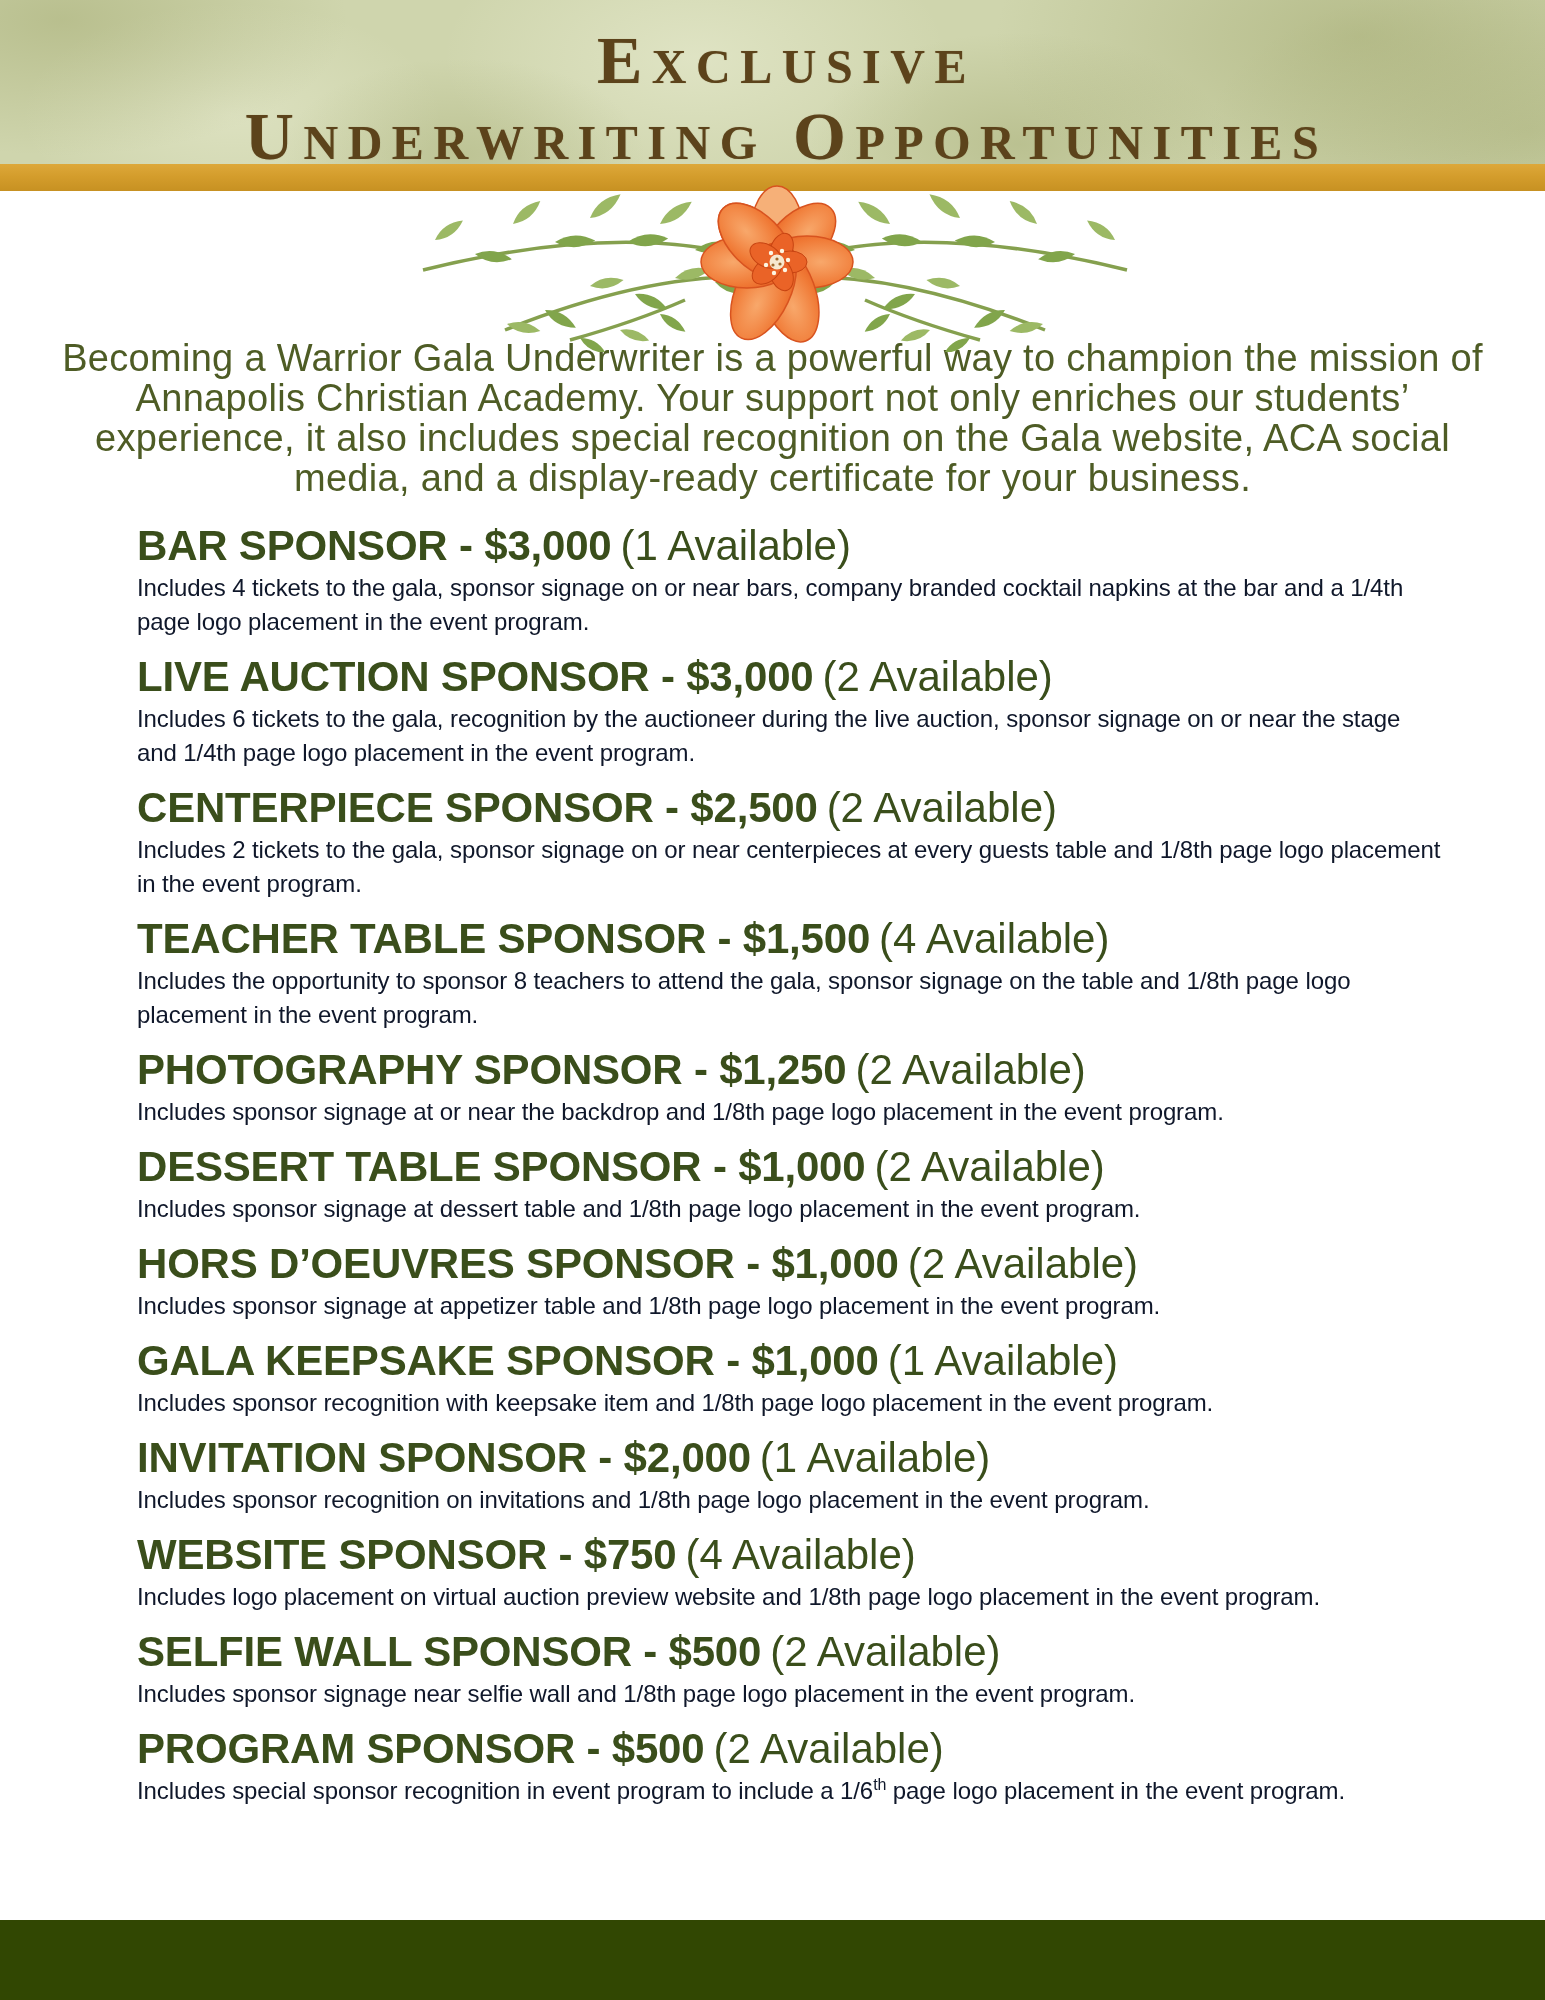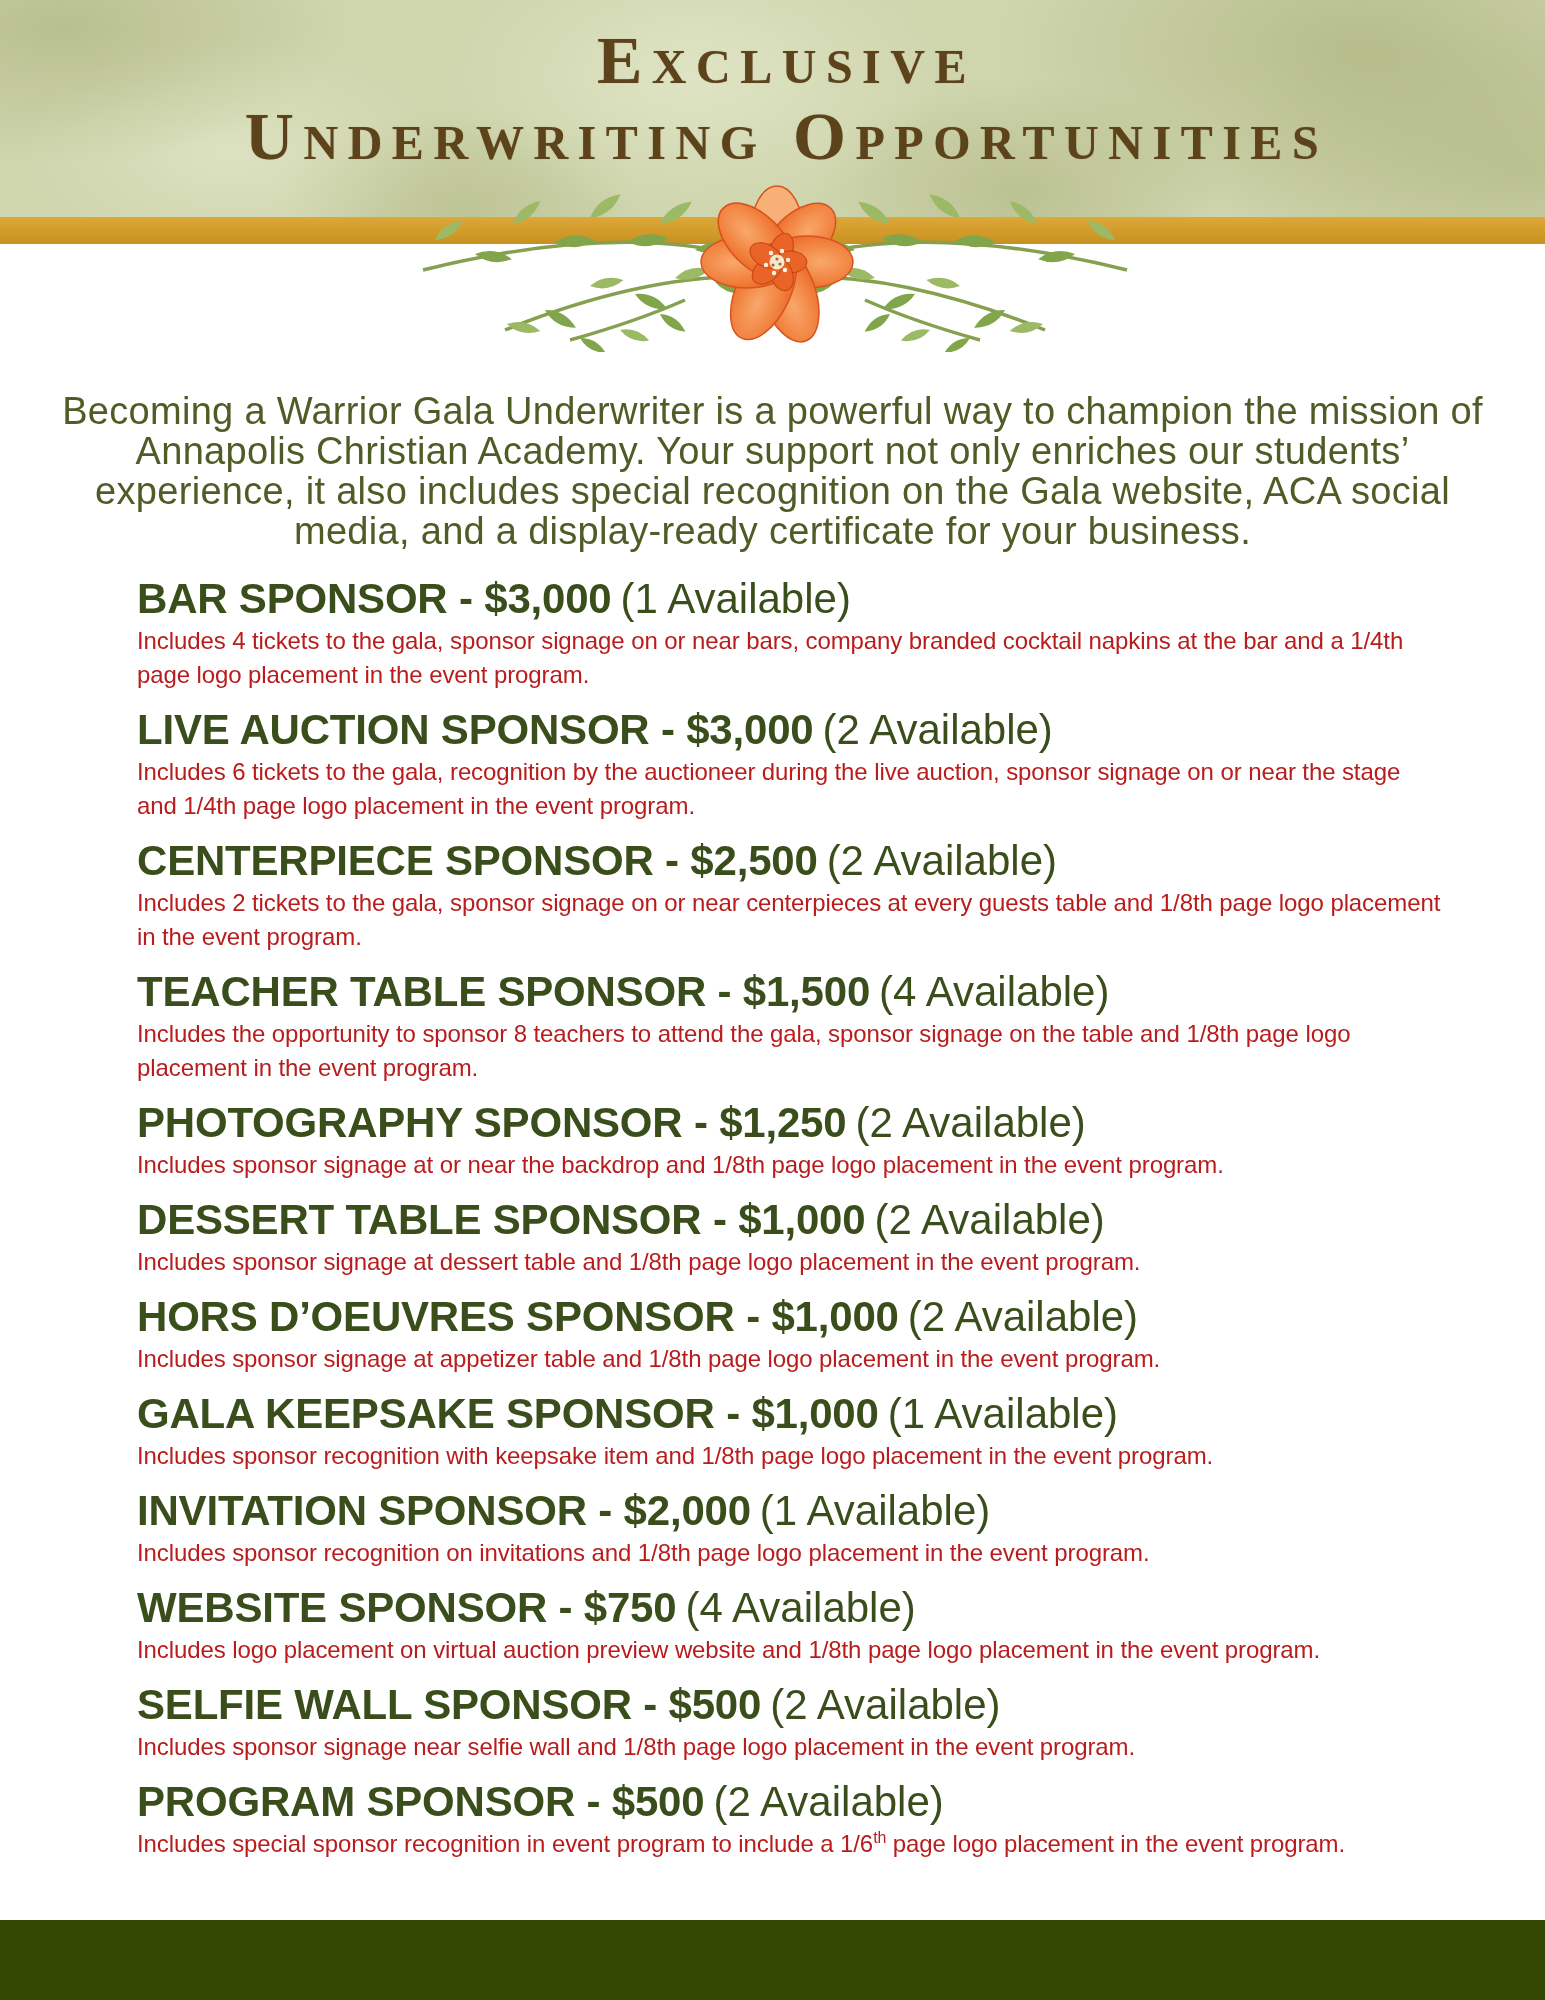--- a/index.html
+++ b/index.html
@@ -9,21 +9,21 @@
     width:1545px; height:2000px;
     margin:0 auto;
     background:#ffffff;
     font-family:"Liberation Sans", sans-serif;
     overflow:hidden;
   }
 
   
   .hero {
     position:relative;
-    height:217px;
+    height:164px;
     background:
       radial-gradient(ellipse 420px 200px at 4% 12%,  rgba(148,155,92,.38), transparent 68%),
       radial-gradient(ellipse 520px 260px at 88% 22%, rgba(148,155,92,.42), transparent 70%),
       radial-gradient(ellipse 300px 160px at 66% 88%, rgba(148,155,92,.35), transparent 70%),
       radial-gradient(ellipse 260px 140px at 30% 95%, rgba(148,155,92,.30), transparent 70%),
       radial-gradient(ellipse 360px 200px at 45% 35%, rgba(236,239,214,.55), transparent 70%),
       radial-gradient(ellipse 300px 160px at 15% 70%, rgba(236,239,214,.45), transparent 70%),
       radial-gradient(ellipse 460px 220px at 99% 80%, rgba(148,155,92,.30), transparent 70%),
       #cfd5ad;
     text-align:center;
@@ -81,21 +81,21 @@
     margin-bottom:5px;
   }
   .sponsor-availability {
     font-weight:normal;
     letter-spacing:0;
     margin-left:9px;
   }
   .sponsor-desc {
     font-size:24px;
     line-height:34px;
-    color:#b91c1c;
+    color:#0f172a;
     letter-spacing:-0.1px;
   }
   .sponsor-desc sup { font-size:16px; line-height:0; }
 
   
   .footer-bar {
     position:absolute;
     left:0; bottom:0;
     width:100%; height:80px;
     background:#314702;

